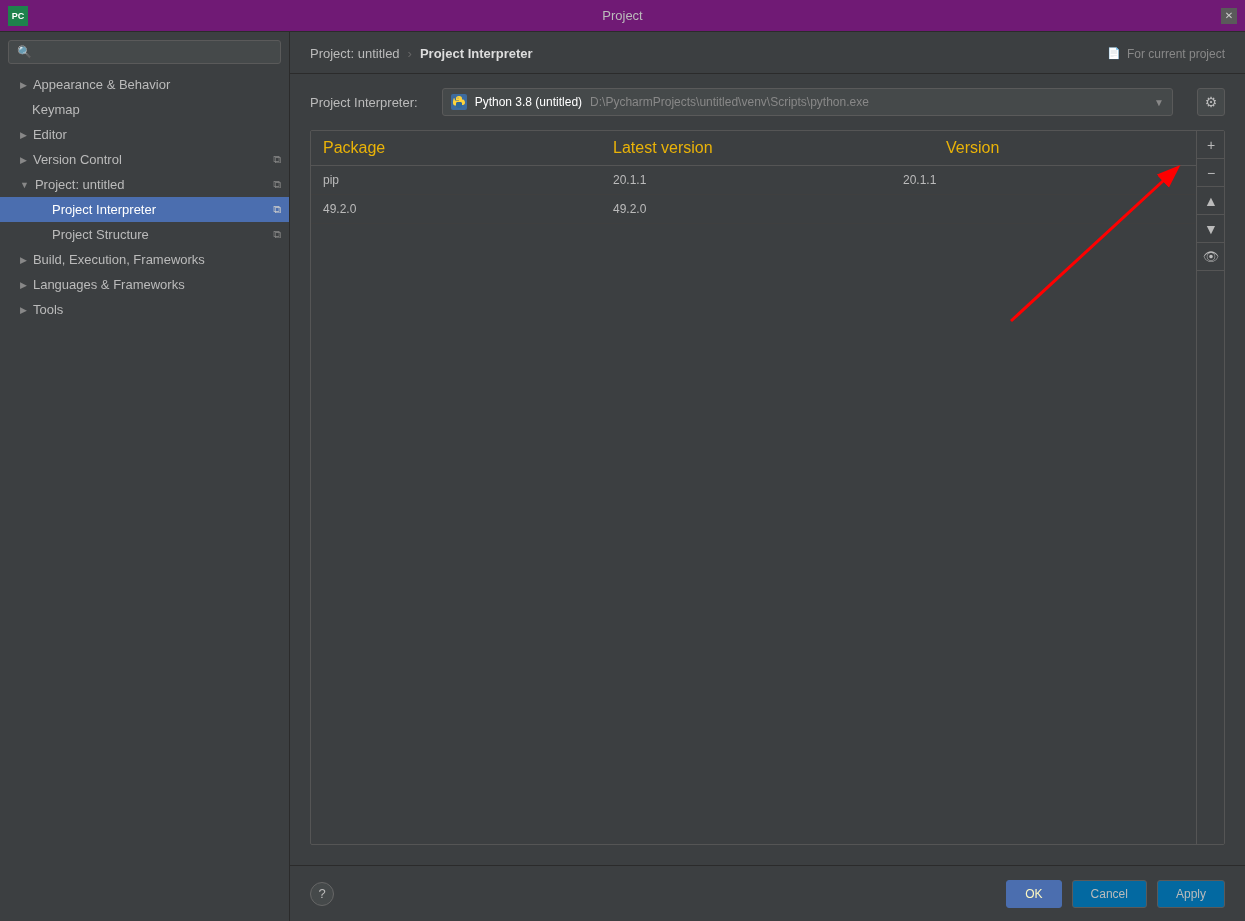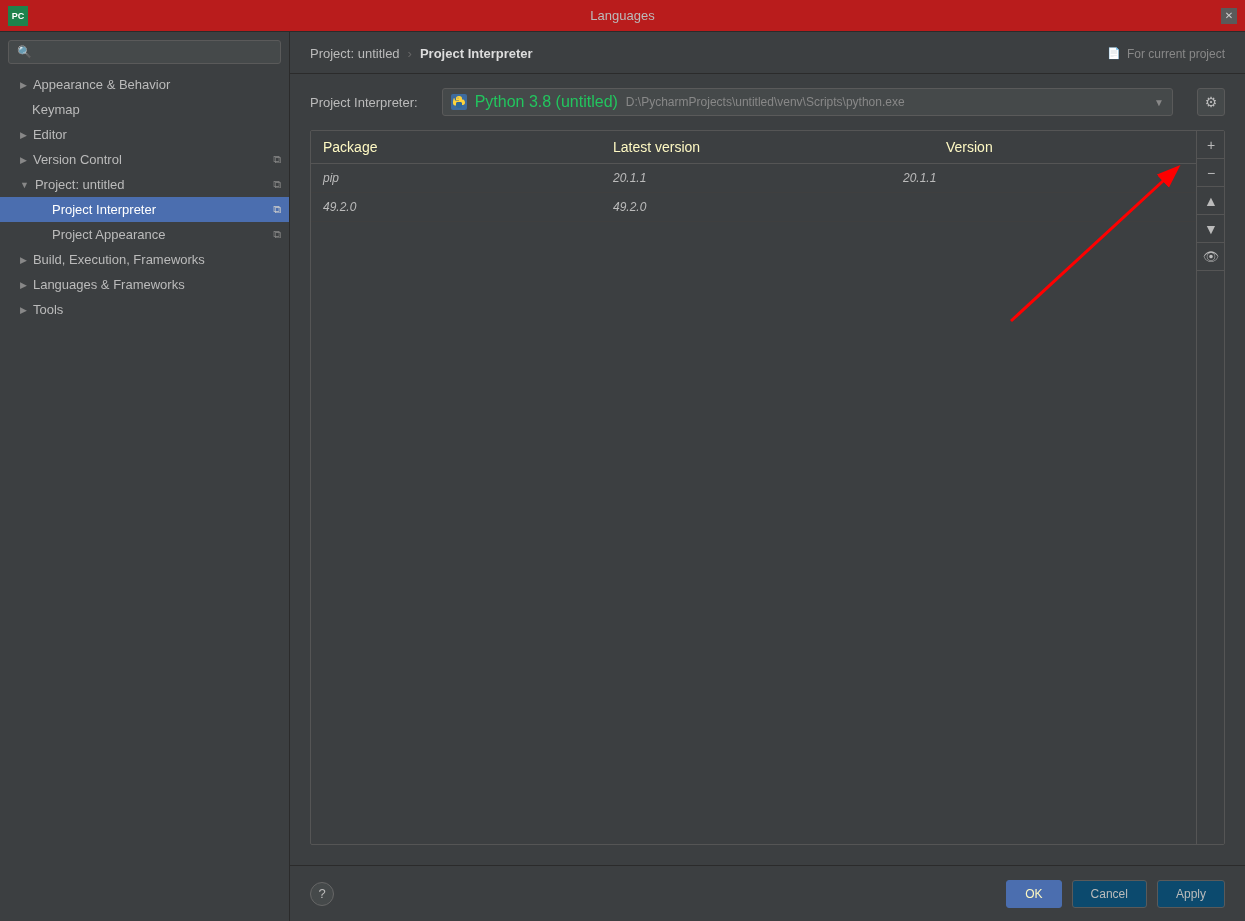--- a/index.html
+++ b/index.html
@@ -10,21 +10,21 @@
       color: #bbbbbb;
       width: 1245px;
       height: 921px;
       overflow: hidden;
       display: flex;
       flex-direction: column;
     }
 
     
     .title-bar {
-      background: #b91c1c;
+      background: #701a75;
       display: flex;
       align-items: center;
       justify-content: center;
       height: 32px;
       position: relative;
       border-bottom: 1px solid #2b2b2b;
       flex-shrink: 0;
     }
     .title-bar-title {
       color: #bbbbbb;
@@ -174,22 +174,22 @@
       border-radius: 3px;
       height: 28px;
       display: flex;
       align-items: center;
       padding: 0 8px;
       gap: 8px;
       cursor: pointer;
       position: relative;
     }
     .interpreter-select .interp-text {
-      font-size: 16px;
-      color: #22c55e;
+      font-size: 12px;
+      color: #ffffff;
       text-align: right;
     }
     .interpreter-select .interp-path {
       font-size: 12px;
       color: #888888;
     }
     .interpreter-select .dropdown-arrow {
       margin-left: auto;
       color: #888;
       font-size: 10px;
@@ -223,35 +223,34 @@
       position: relative;
     }
     .table-header {
       display: flex;
       background: #3c3f41;
       border-bottom: 1px solid #555;
       flex-shrink: 0;
     }
     .th {
       padding: 8px 12px;
-      font-size: 14px;
-      color: #fef9c3;
+      font-size: 16px;
+      color: #eab308;
       font-weight: normal;
     }
     .th.pkg { width: 290px; }
     .th.ver { width: 290px; }
     .th.latest { flex: 1; }
 
     .table-body { flex: 1; overflow-y: auto; }
     .table-row {
       display: flex;
       align-items: flex-end;
       border-bottom: 1px solid #3f3f3f;
       cursor: pointer;
-      font-style: italic;
     }
     .td {
       padding: 7px 12px;
       font-size: 12px;
       color: #bbbbbb;
     }
     .td.pkg { width: 290px; }
     .td.ver { width: 290px; }
     .td.latest { flex: 1; }
 
@@ -315,21 +314,21 @@
       align-items: center;
       justify-content: center;
       cursor: pointer;
       font-size: 13px;
     }
     .dialog-btn {
       height: 28px;
       padding: 0 18px;
       border-radius: 3px;
       border: 1px solid #5a5a5a;
-      background: #0c4a6e;
+      background: #0369a1;
       color: #bbbbbb;
       cursor: pointer;
       font-size: 12px;
       display: flex;
       align-items: center;
       justify-content: center;
     }
     .dialog-btn.primary {
       background: #4b6eaf;
       border-color: #4b6eaf;
@@ -342,21 +341,21 @@
       height: 16px;
     }
   </style>
 </head>
 <body>
 
 <div class="title-bar">
   <div class="title-bar-logo">
     <span>PC</span>
   </div>
-  <span class="title-bar-title">Languages</span>
+  <span class="title-bar-title">Project</span>
   <div class="title-bar-controls">
     <button class="title-btn close">✕</button>
   </div>
 </div>
 
 <div class="main-layout">
 
   <div class="sidebar">
     <div class="search-box">
       <span class="search-icon">🔍</span>
@@ -389,21 +388,21 @@
       <span>Project: untitled</span>
       <span class="copy-icon">⧉</span>
     </div>
 
     <div class="sidebar-item level2 active">
       <span>Project Interpreter</span>
       <span class="copy-icon" style="color:#ccc;">⧉</span>
     </div>
 
     <div class="sidebar-item level2">
-      <span>Project Appearance</span>
+      <span>Project Structure</span>
       <span class="copy-icon">⧉</span>
     </div>
 
     <div class="sidebar-item level1">
       <span class="arrow">▶</span>
       <span>Build, Execution, Frameworks</span>
     </div>
 
     <div class="sidebar-item level1">
       <span class="arrow">▶</span>

